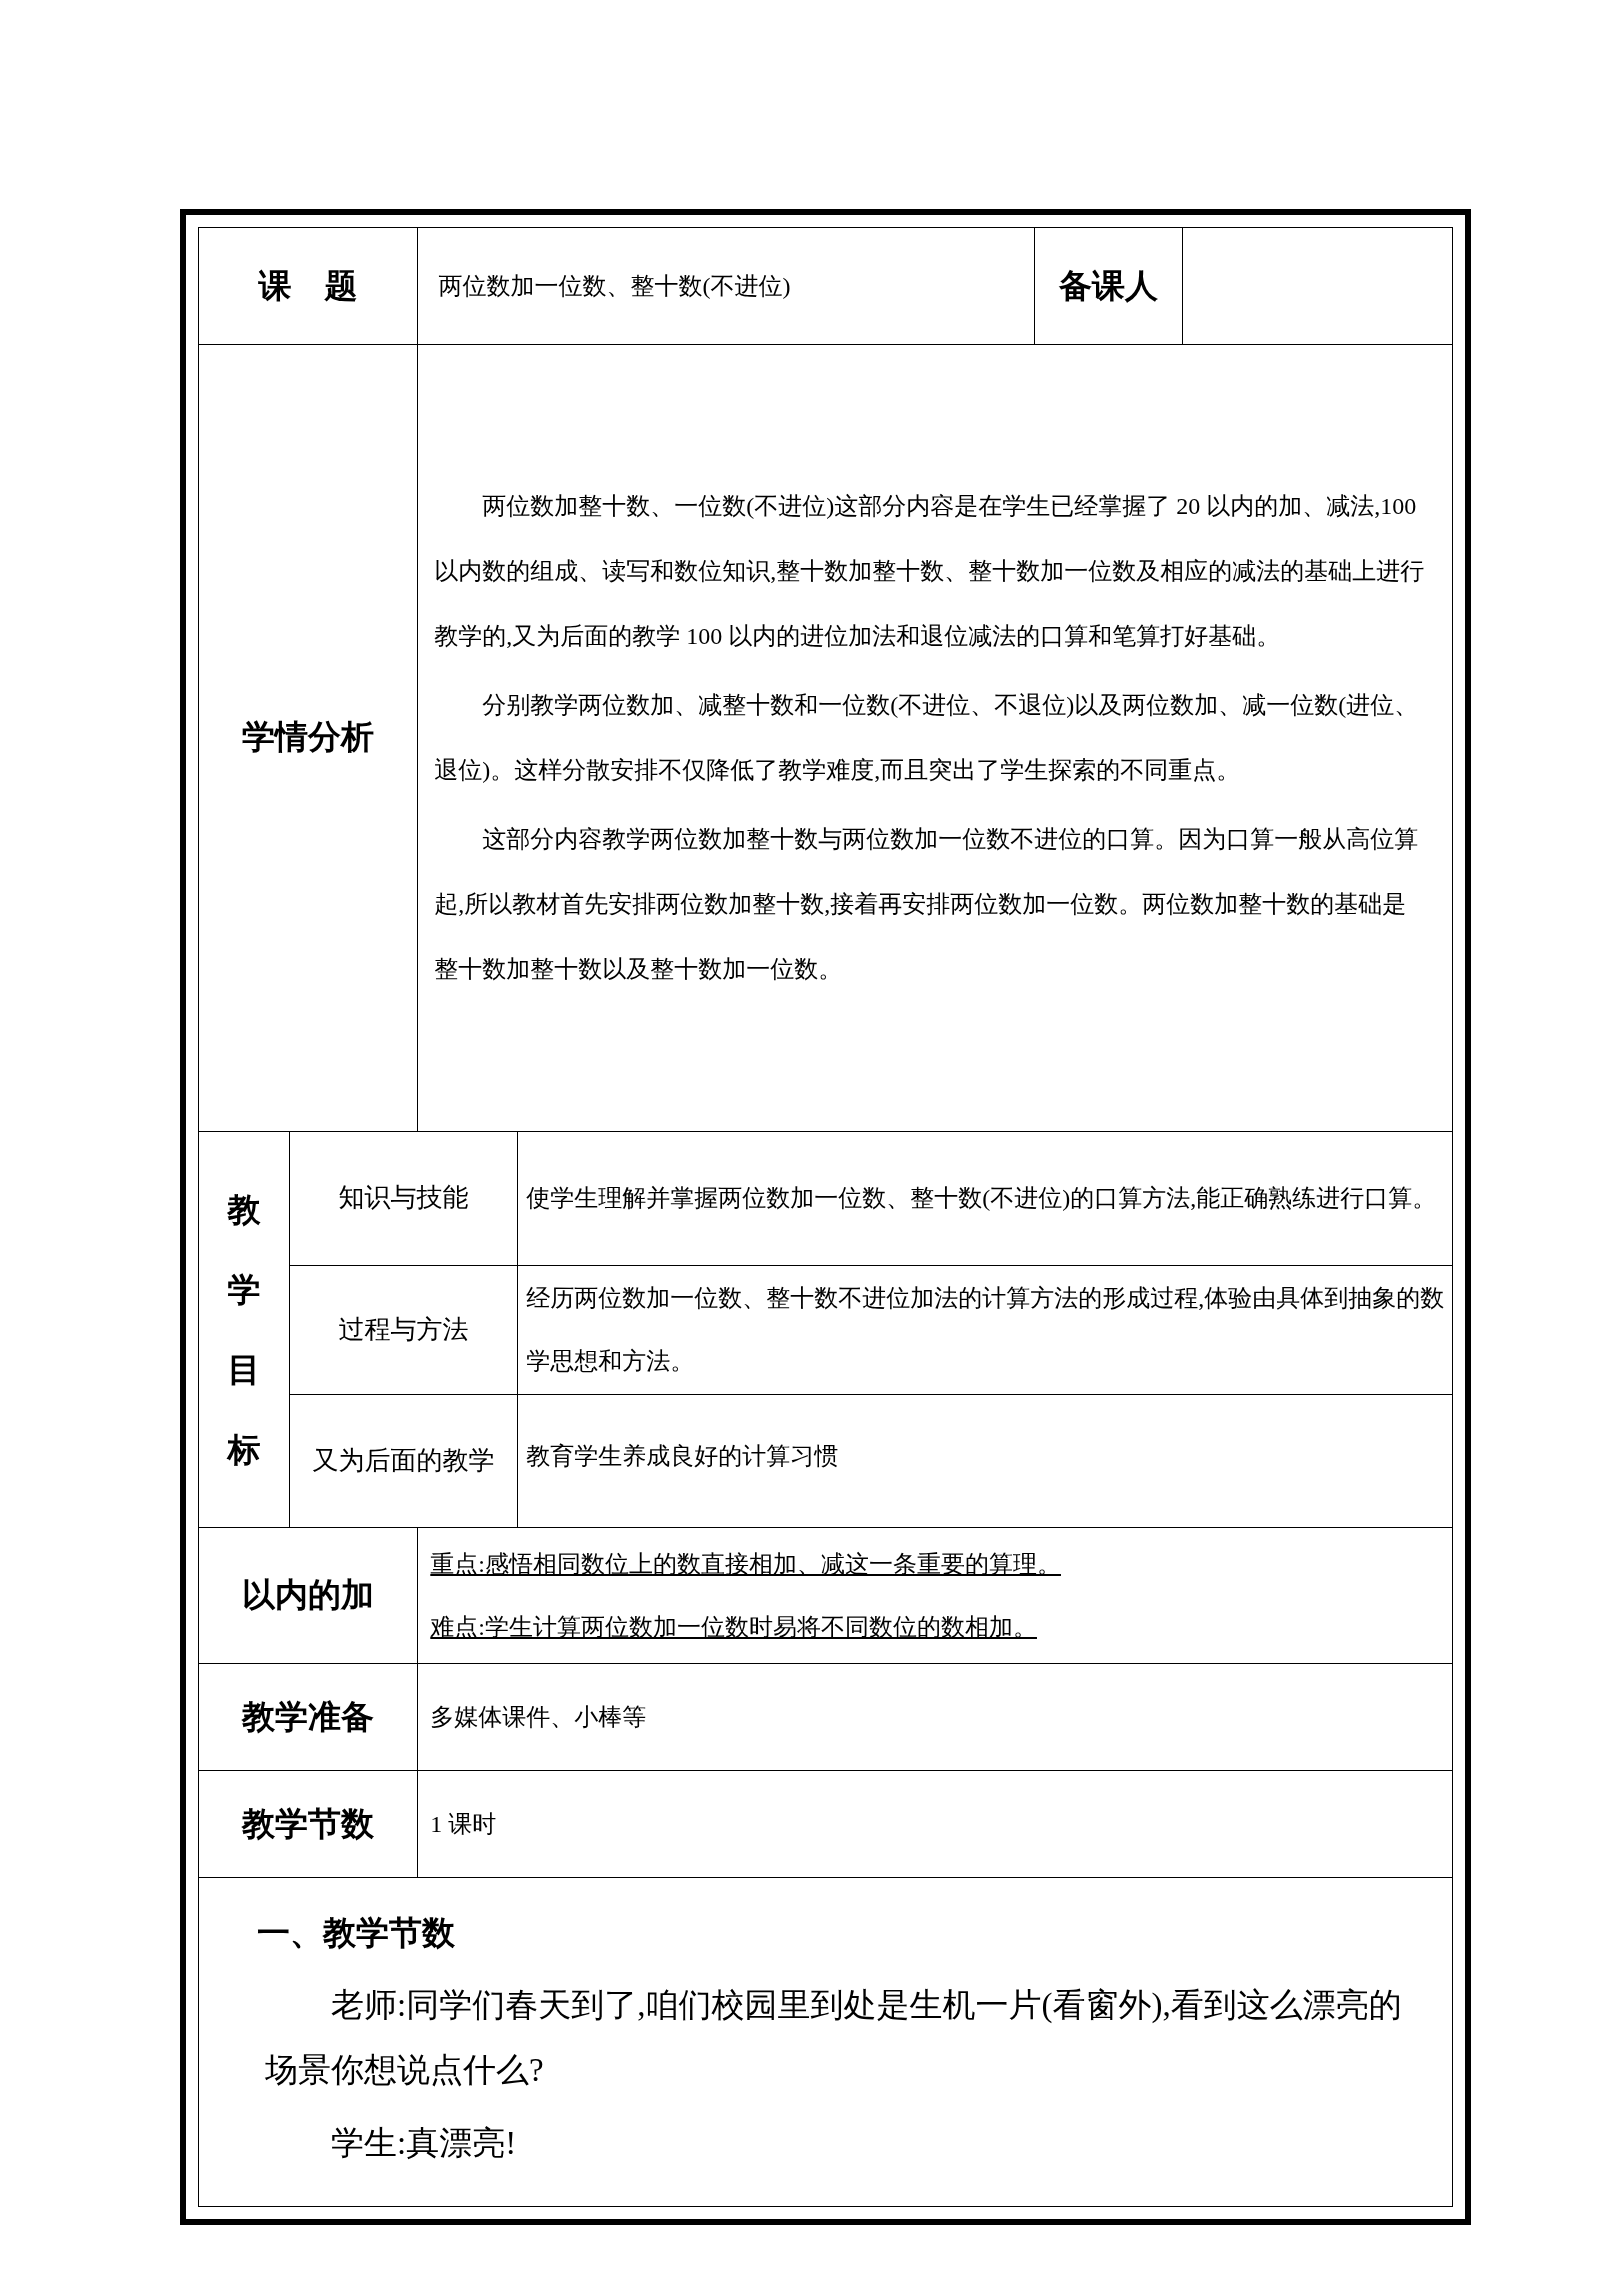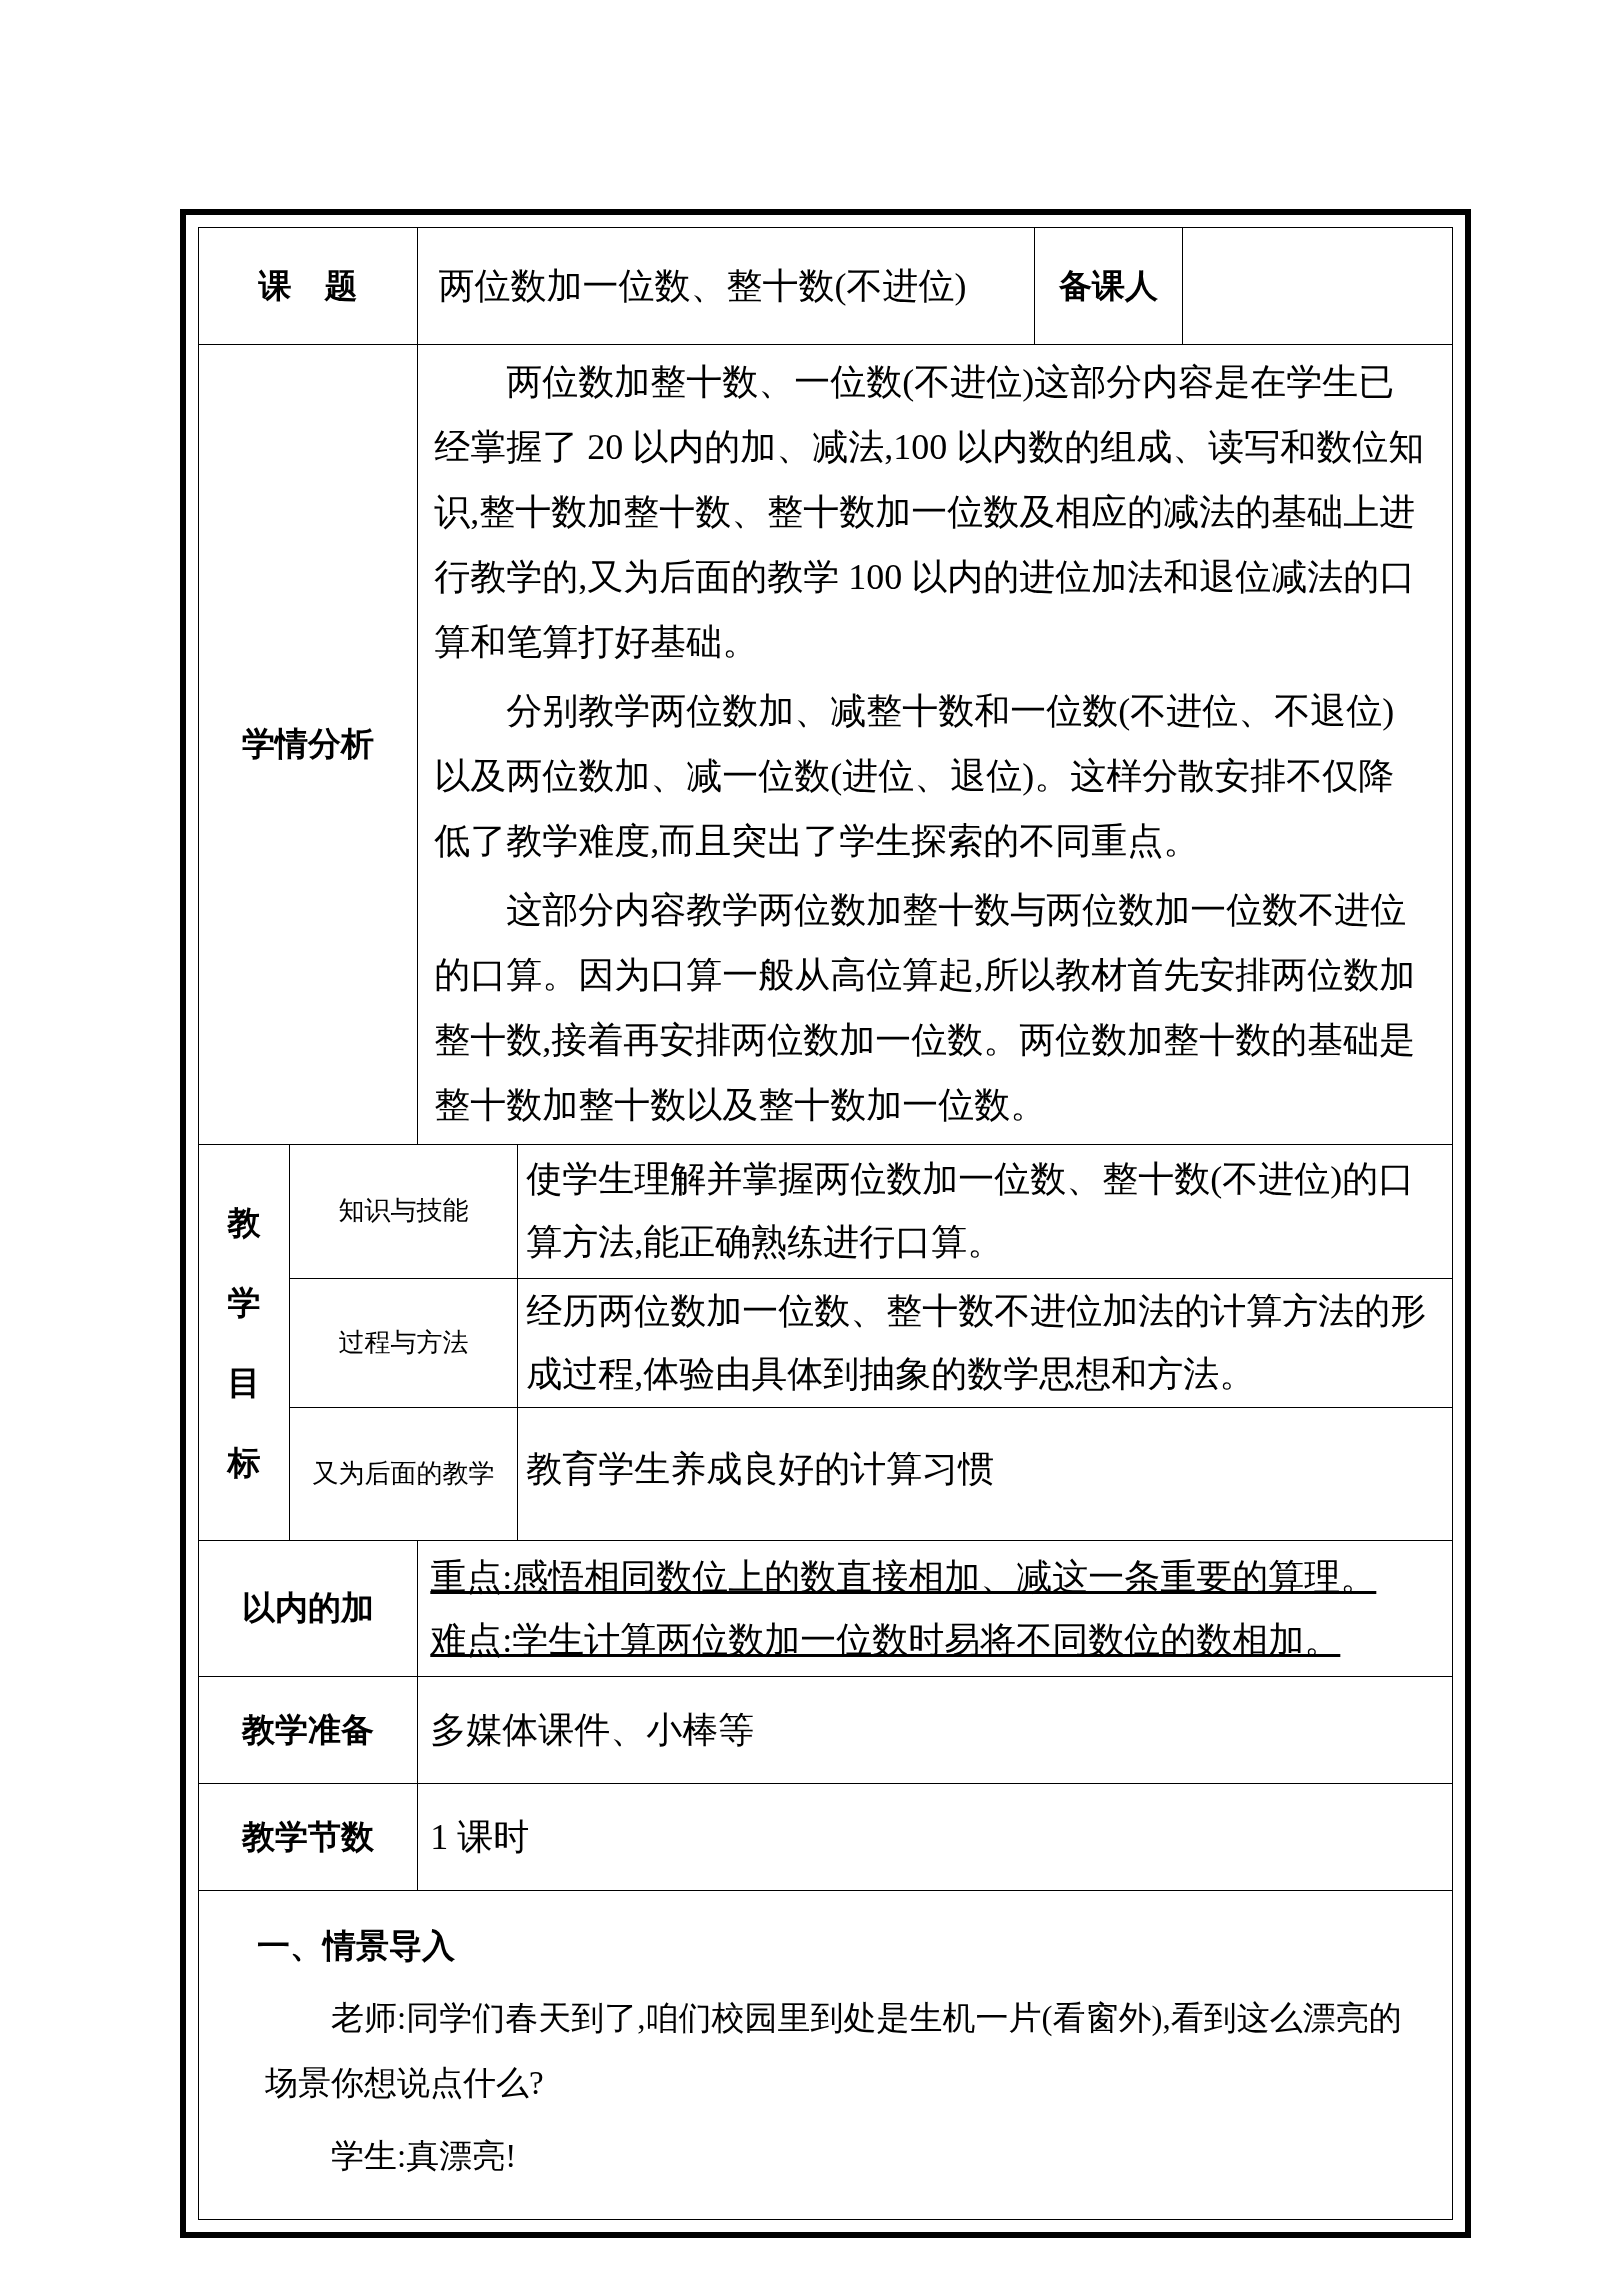--- a/index.html
+++ b/index.html
@@ -36,21 +36,21 @@
   }
   
   .lbl {
     font-family: "Liberation Sans", "DejaVu Sans", sans-serif;
     font-weight: bold;
     font-size: 33px;
     text-align: center;
   }
   
   .body-text {
-    font-size: 36px;
+    font-size: 24px;
     line-height: 65px;
   }
   .r-head td { height: 114px; }
   .title-cell {
     text-align: left;
     padding: 0 13.6px 0 20.5px;
     white-space: nowrap;
   }
   .r-analysis td { height: 783px; }
   .analysis-cell {
@@ -181,21 +181,21 @@
       <td colspan="4" class="body-text plain-cell">多媒体课件、小棒等</td>
     </tr>
 
     <tr class="r-periods">
       <td colspan="2" class="lbl">教学节数</td>
       <td colspan="4" class="body-text plain-cell">1 课时</td>
     </tr>
 
     <tr class="r-lesson">
       <td colspan="6" class="lesson-cell">
-        <div class="lesson-title">一、情景导入</div>
+        <div class="lesson-title">一、教学节数</div>
         <p>老师:同学们春天到了,咱们校园里到处是生机一片(看窗外),看到这么漂亮的场景你想说点什么?</p>
         <p>学生:真漂亮!</p>
       </td>
     </tr>
   </tbody>
     </table>
 </div>
 
 
 </body></html>

